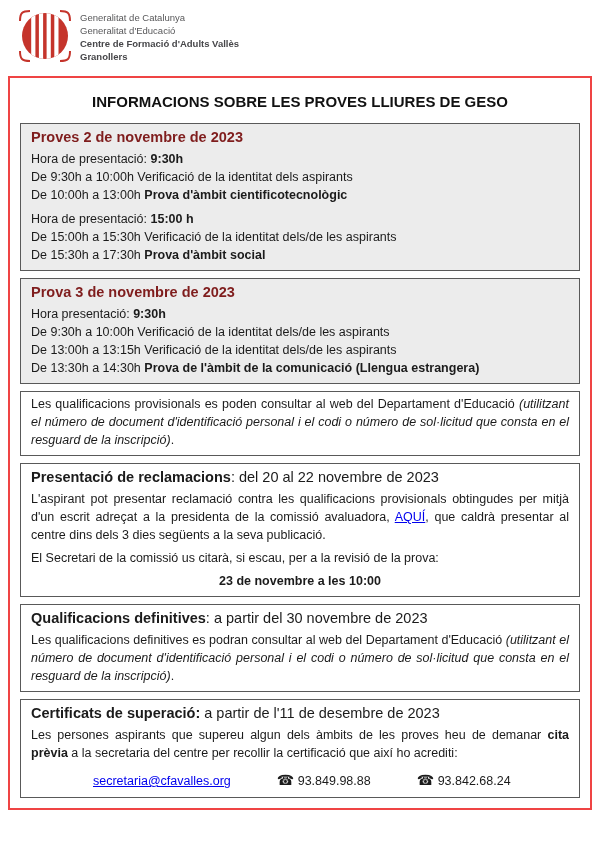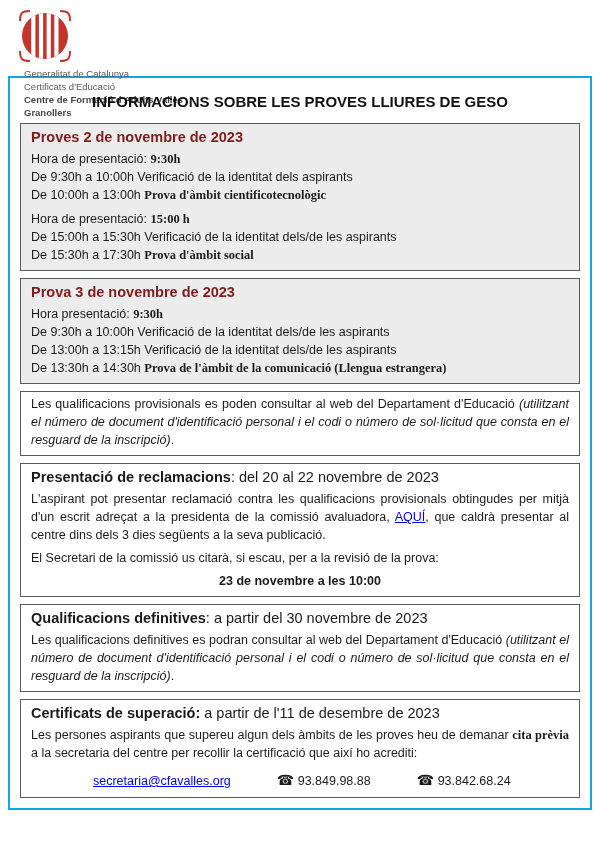--- a/index.html
+++ b/index.html
@@ -12,36 +12,35 @@
     color: #1b1b1b;
     overflow: hidden;
   }
   
   .letterhead {
     display: flex;
     align-items: flex-start;
     padding: 8px 0 0 17px;
     height: 62px;
     box-sizing: border-box;
-    flex-direction: column;
   }
   .logo { width: 56px; height: 56px; flex: 0 0 auto; }
   .letterhead-text {
     margin-left: 7px;
     padding-top: 3px;
     font-size: 9.5px;
     line-height: 13px;
     color: #58585a;
   }
   .letterhead-text .lh-bold { font-weight: bold; color: #47474a; }
 
   
   .doc-frame {
     margin: 14px 8px 0 8px;
-    border: 2px solid #0ea5e9;
+    border: 2px solid #ef4444;
     padding: 10px 10px 10px;
     box-sizing: border-box;
     background: #ffffff;
   }
   .doc-title {
     text-align: center;
     font-weight: bold;
     font-size: 15px;
     line-height: 18px;
     margin: 5px 0 12px 0;
@@ -62,21 +61,21 @@
   .box-header {
     font-size: 14.5px;
     font-weight: bold;
     line-height: 21px;
     margin-bottom: 2px;
     color: #7f1d1d;
   }
   .session { margin-bottom: 6px; }
   .session:last-child { margin-bottom: 0; }
   .sched-line { white-space: normal; }
-  .seg-bold { font-weight: bold; font-family: Liberation Serif, serif; }
+  .seg-bold { font-weight: bold; }
 
   .info-header { font-size: 14.5px; line-height: 21px; margin-bottom: 2px; }
   .info-header .hb { font-weight: bold; }
   .para { text-align: justify; margin: 0; }
   .para-it { font-style: italic; }
   .para + .para { margin-top: 5px; }
   .centered-bold {
     text-align: center;
     font-weight: bold;
     margin-top: 5px;
@@ -120,21 +119,21 @@
       <g clip-path="url(#lc)">
         <rect x="14.2" y="4" width="4.2" height="48" fill="#ffffff"></rect>
         <rect x="21.9" y="4" width="4.2" height="48" fill="#ffffff"></rect>
         <rect x="29.6" y="4" width="4.2" height="48" fill="#ffffff"></rect>
         <rect x="37.3" y="4" width="4.2" height="48" fill="#ffffff"></rect>
       </g>
     </svg>
   </div>
   <div class="letterhead-text">
     <div>Generalitat de Catalunya</div>
-    <div>Certificats d'Educació</div>
+    <div>Generalitat d'Educació</div>
     <div class="lh-bold">Centre de Formació d'Adults Vallès</div>
     <div class="lh-bold">Granollers</div>
   </div>
 </div>
 
 <div class="doc-frame">
 
   <div class="doc-title">INFORMACIONS SOBRE LES PROVES LLIURES DE GESO</div>
 
   <div class="box gray">

